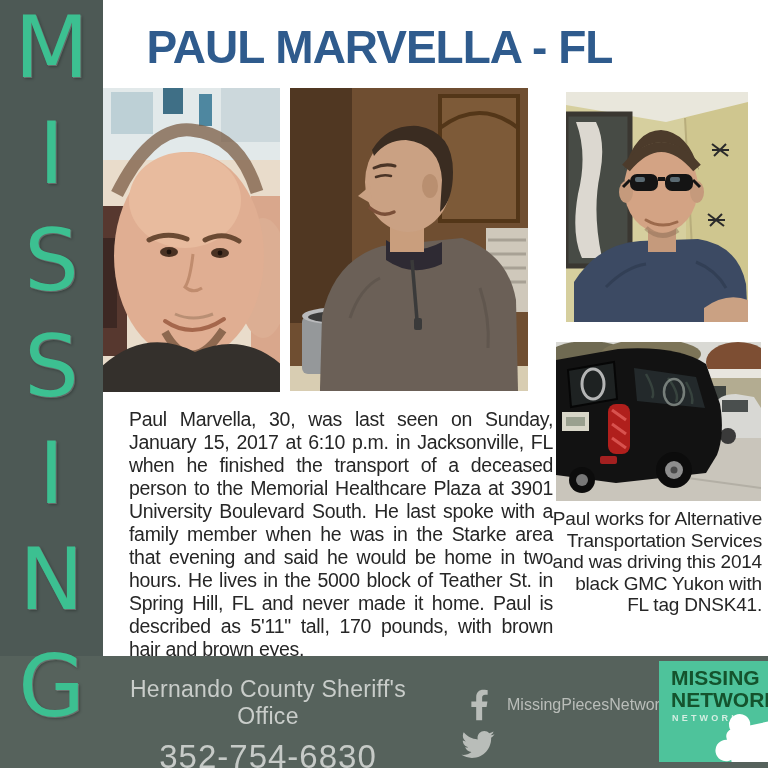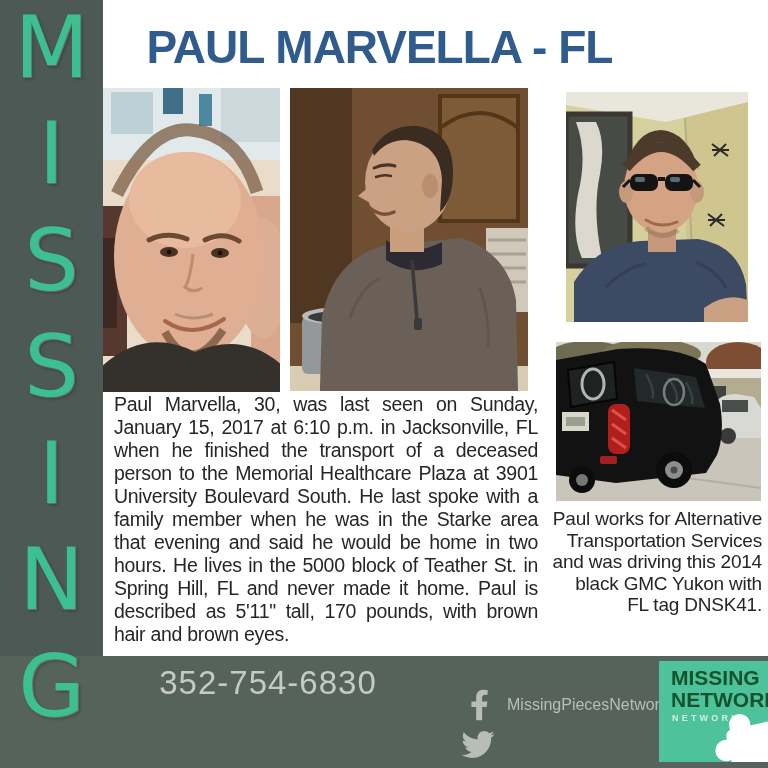--- a/index.html
+++ b/index.html
@@ -55,21 +55,21 @@
   .title{
     position:absolute;left:103px;top:20px;width:553px;margin:0;
     text-align:center;font-size:46px;font-weight:600;color:#2f5b8d;letter-spacing:-1px;
   }
   .photo{position:absolute;display:block;}
   .photo1{left:103px;top:88px;}
   .photo2{left:290px;top:88px;}
   .photo3{left:566px;top:92px;}
   .photo4{left:556px;top:342px;}
   .description{
-    position:absolute;left:114px;top:393px;width:424px;margin:0;
+    position:absolute;left:114px;top:393px;width:424px;margin:15px;
     font-size:19.5px;line-height:23px;letter-spacing:-.3px;
     text-align:justify;color:#262626;
   }
   .vehicle-note{
     position:absolute;left:550px;top:508px;width:212px;margin:0;
     font-size:19px;line-height:21.5px;letter-spacing:-.2px;
     text-align:right;color:#262626;
   }
 </style>
 </head>
@@ -211,20 +211,21 @@
     <circle cx="26" cy="138" r="13" fill="#0c0c0c"></circle>
     <circle cx="26" cy="138" r="6" fill="#777777"></circle>
   </svg>
 
   <p class="description">Paul Marvella, 30, was last seen on Sunday, January 15, 2017 at 6:10 p.m. in Jacksonville, FL when he finished the transport of a deceased person to the Memorial Healthcare Plaza at 3901 University Boulevard South.  He last spoke with a family member when he was in the Starke area that evening and said he would be home in two hours.  He lives in the 5000 block of Teather St. in Spring Hill, FL and never made it home. Paul is described as 5'11" tall, 170 pounds, with brown hair and brown eyes.</p>
 
   <p class="vehicle-note">Paul works for Alternative Transportation Services and was driving this 2014 black GMC Yukon with FL tag DNSK41.</p>
 
   <div class="footer">
     <div class="footer-contact">
+      <div class="agency">Hernando County Sheriff's Office</div>
       <div class="phone">352-754-6830</div>
     </div>
   </div>
 
   <div class="social-row fb" style="z-index:3;">
     <svg class="social-icon" width="19" height="34" viewBox="0 0 320 512">
       <path fill="#b9bdb9" d="M279.14 288l14.22-92.66h-88.91v-60.13c0-25.35 12.42-50.06 52.24-50.06h40.42V6.26S260.43 0 225.36 0c-73.22 0-121.08 44.38-121.08 124.72v70.62H22.89V288h81.39v224h100.17V288z"></path>
     </svg>
     <span class="social-label">MissingPiecesNetwork</span>
   </div>

